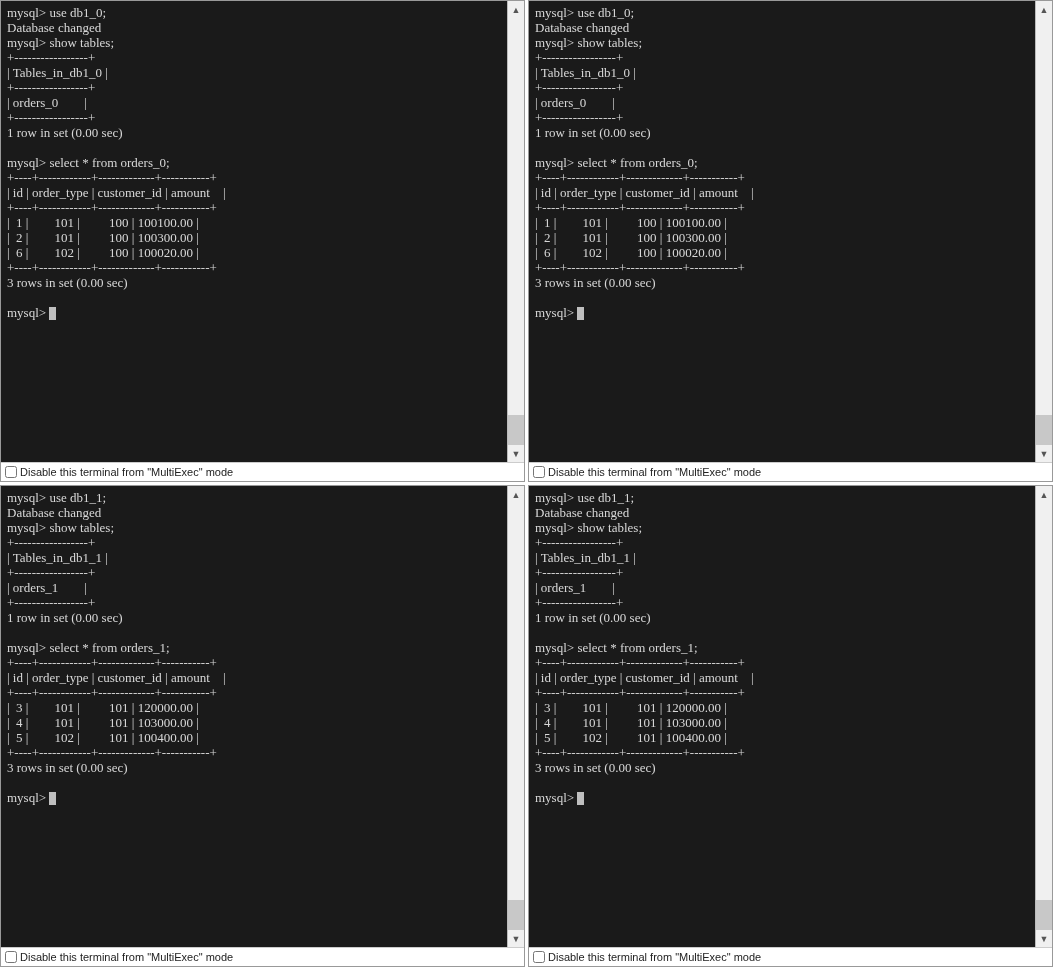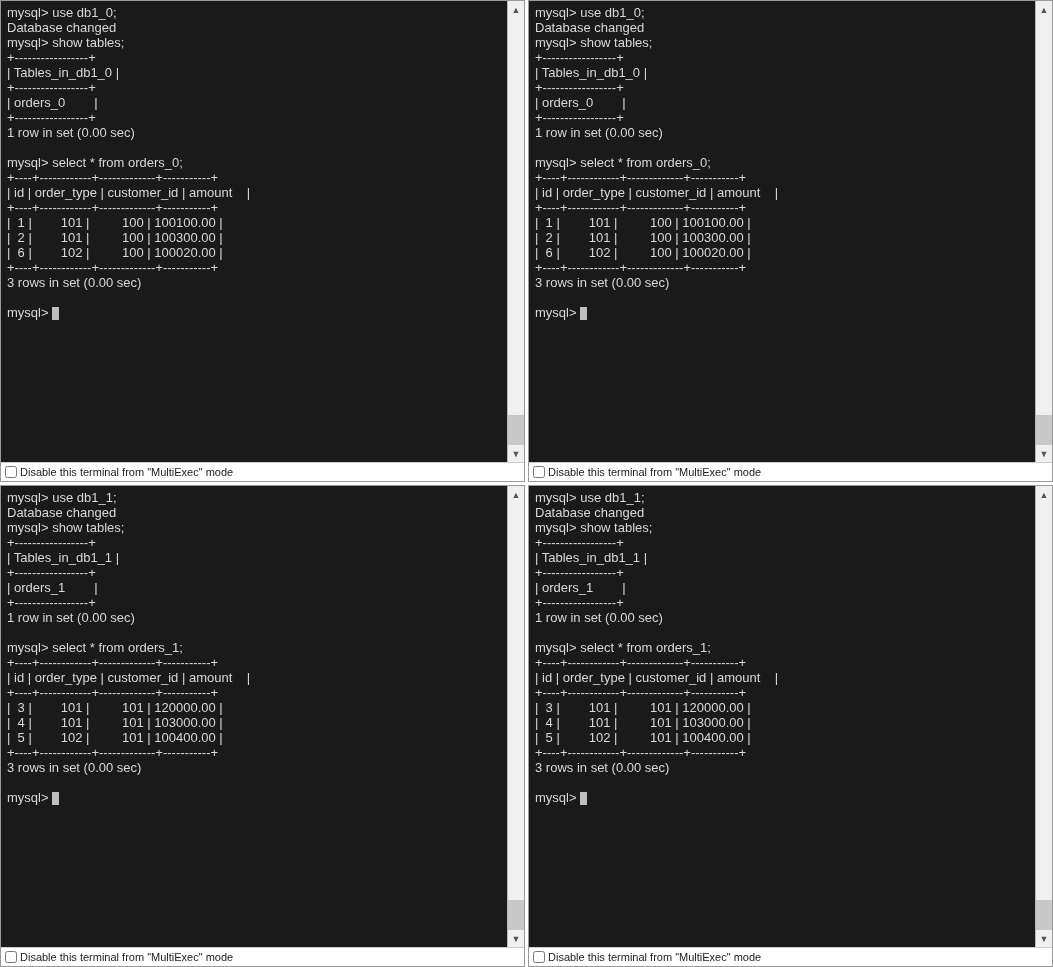--- a/index.html
+++ b/index.html
@@ -28,21 +28,21 @@
   .terminal-wrap {
     flex: 1;
     display: flex;
     position: relative;
     min-height: 0;
   }
   .terminal {
     flex: 1;
     background: #1a1a1a;
     color: #d8d8d8;
-    font-family: Liberation Sans, sans-serif;
+    font-family: Liberation Serif, serif;
     font-size: 13px;
     line-height: 15px;
     padding: 4px 6px 4px 6px;
     white-space: pre;
     overflow: hidden;
   }
   .scrollbar {
     width: 17px;
     background: #f0f0f0;
     display: flex;

